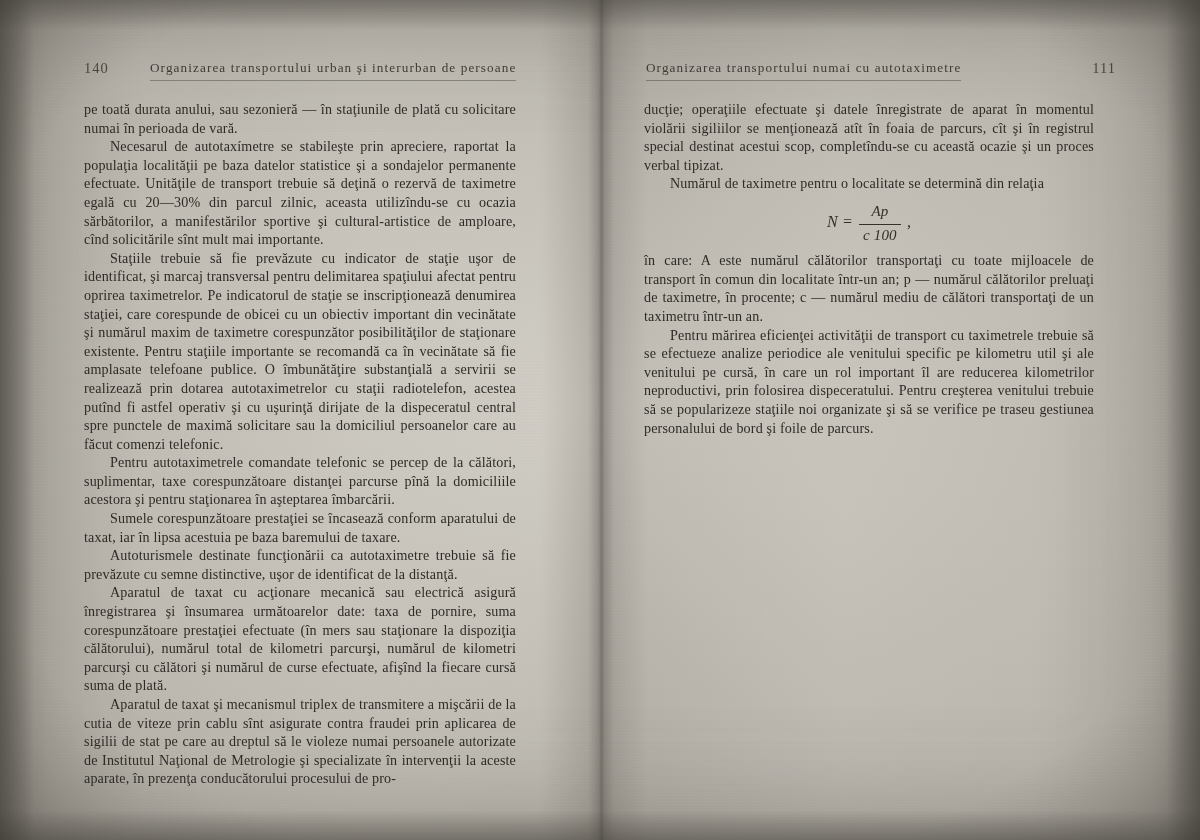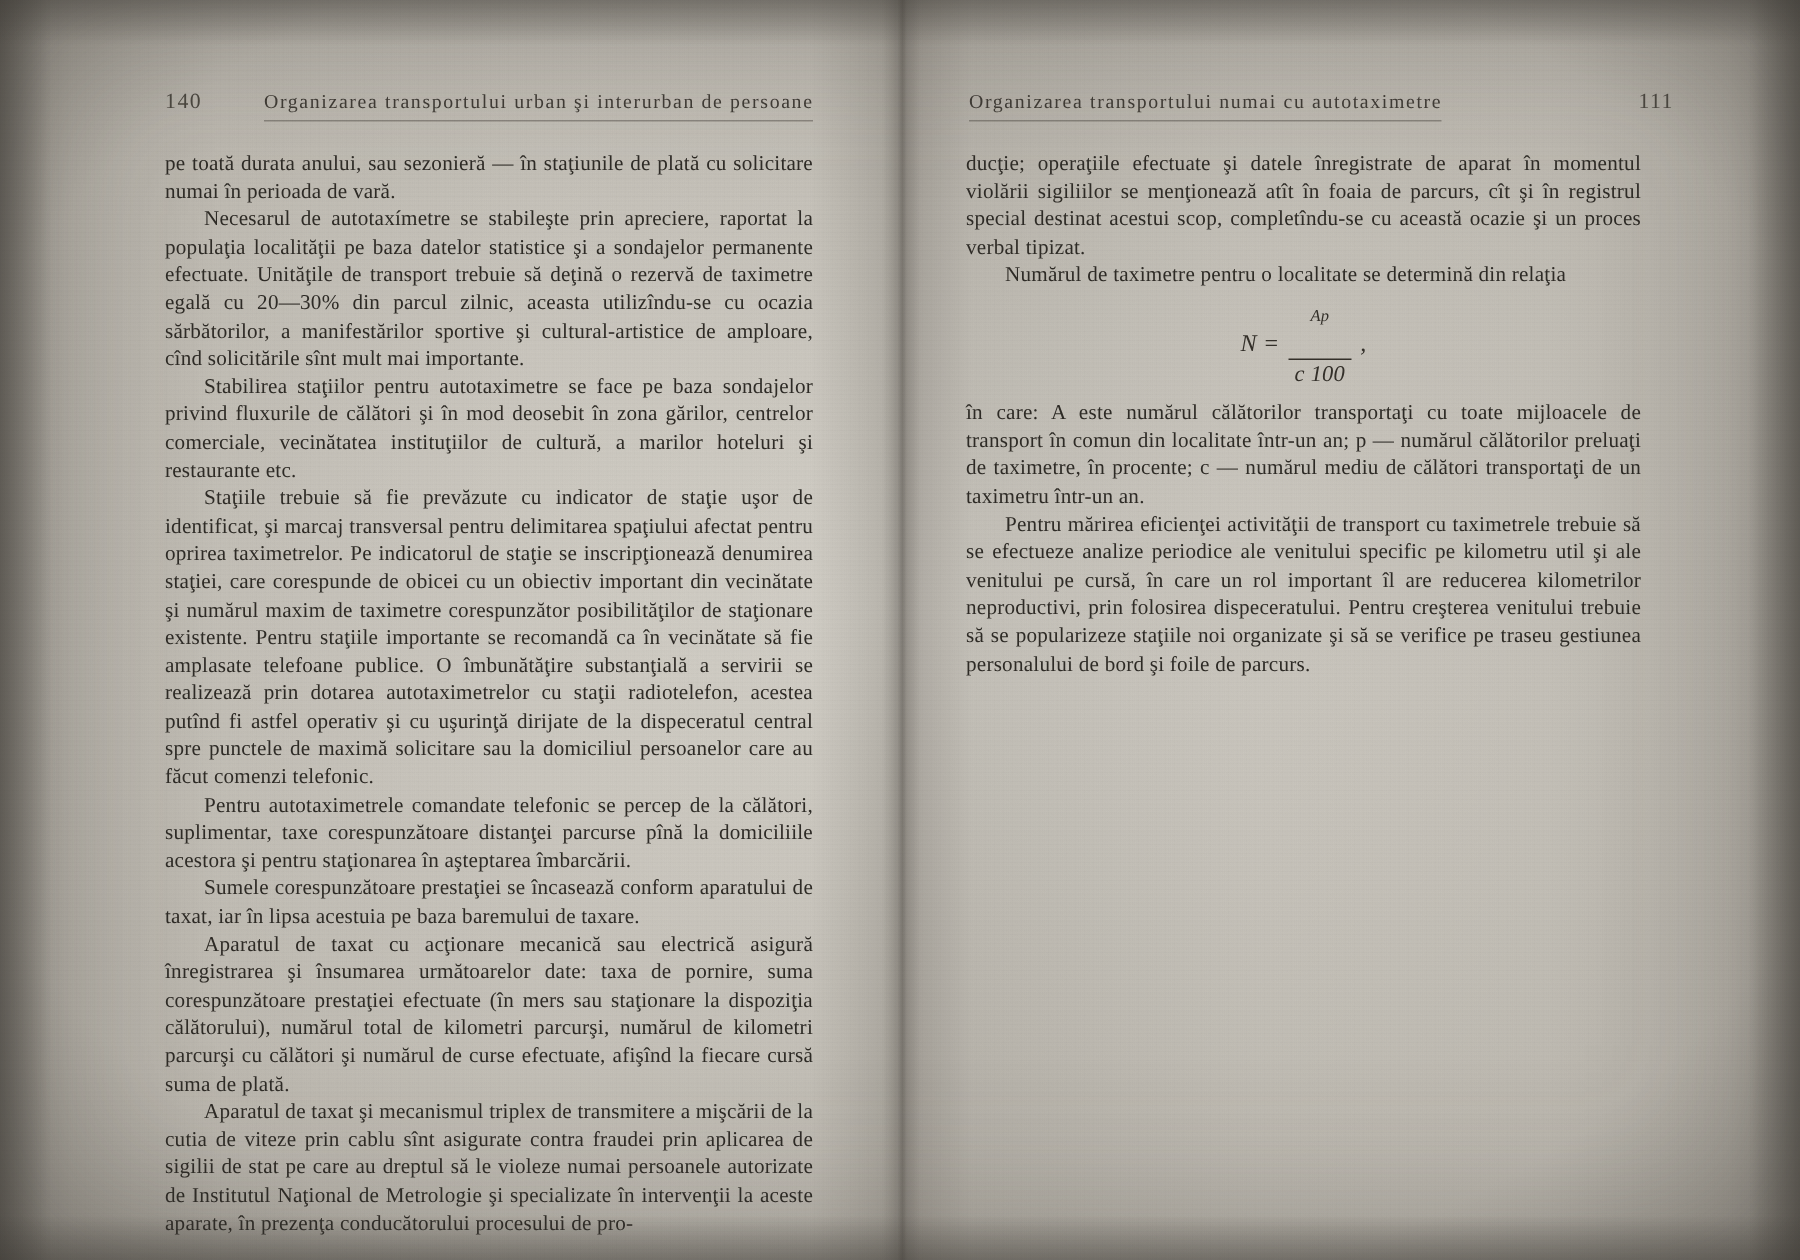--- a/index.html
+++ b/index.html
@@ -39,21 +39,21 @@
     width: 26px;
     height: 840px;
     background: linear-gradient(90deg, rgba(90,86,80,0.00) 0%, rgba(88,84,78,0.28) 40%, rgba(70,66,60,0.45) 52%, rgba(88,84,78,0.25) 64%, rgba(90,86,80,0.00) 100%);
     pointer-events: none;
   }
   .page {
     position: absolute;
     top: 0;
     height: 840px;
   }
-  .page.left { left: 0; width: 600px; margin-left: 26px; }
+  .page.left { left: 0; width: 600px; }
   .page.right { left: 600px; width: 600px; }
 
   .folio {
     position: absolute;
     top: 60px;
     font-size: 14.5px;
     color: #4a463f;
     letter-spacing: 1px;
   }
   .left .folio { left: 84px; }
@@ -109,22 +109,22 @@
   }
   .frac {
     display: inline-block;
     vertical-align: middle;
     text-align: center;
     margin: 0 2px;
   }
   .frac .num {
     display: block;
     border-bottom: 1px solid #34302a;
-    padding: 0 4px 18px 4px;
-    font-size: 11px;
+    padding: 0 4px 3px 4px;
+    font-size: 15px;
   }
   .frac .den {
     display: block;
     padding: 1px 4px 0 4px;
     font-size: 15px;
   }
   .edge-shadow-l, .edge-shadow-r {
     position: absolute;
     top: 0;
     width: 34px;
@@ -147,24 +147,24 @@
 <body>
 
 <div class="scan">
 
   <div class="page left">
     <div class="folio">140</div>
     <div class="runhead">Organizarea transportului urban şi interurban de persoane</div>
     <div class="col">
       <p class="noindent">pe toată durata anului, sau sezonieră — în staţiunile de plată cu solicitare numai în perioada de vară.</p>
       <p>Necesarul de autotaxímetre se stabileşte prin apreciere, raportat la populaţia localităţii pe baza datelor statistice şi a sondajelor permanente efectuate. Unităţile de transport trebuie să deţină o rezervă de taximetre egală cu 20—30% din parcul zilnic, aceasta utilizîndu-se cu ocazia sărbătorilor, a manifestărilor sportive şi cultural-artistice de amploare, cînd solicitările sînt mult mai importante.</p>
-      <p>Stabilirea staţiilor pentru autotaximetre se face pe baza sondajelor privind fluxurile de călători şi în mod deosebit în zona gărilor, centrelor comerciale, vecinătatea instituţiilor de cultură, a marilor hoteluri şi restaurante etc.</p>
       <p>Staţiile trebuie să fie prevăzute cu indicator de staţie uşor de identificat, şi marcaj transversal pentru delimitarea spaţiului afectat pentru oprirea taximetrelor. Pe indicatorul de staţie se inscripţionează denumirea staţiei, care corespunde de obicei cu un obiectiv important din vecinătate şi numărul maxim de taximetre corespunzător posibilităţilor de staţionare existente. Pentru staţiile importante se recomandă ca în vecinătate să fie amplasate telefoane publice. O îmbunătăţire substanţială a servirii se realizează prin dotarea autotaximetrelor cu staţii radiotelefon, acestea putînd fi astfel operativ şi cu uşurinţă dirijate de la dispeceratul central spre punctele de maximă solicitare sau la domiciliul persoanelor care au făcut comenzi telefonic.</p>
       <p>Pentru autotaximetrele comandate telefonic se percep de la călători, suplimentar, taxe corespunzătoare distanţei parcurse pînă la domiciliile acestora şi pentru staţionarea în aşteptarea îmbarcării.</p>
       <p>Sumele corespunzătoare prestaţiei se încasează conform aparatului de taxat, iar în lipsa acestuia pe baza baremului de taxare.</p>
+      <p>Autoturismele destinate funcţionării ca autotaximetre trebuie să fie prevăzute cu semne distinctive, uşor de identificat de la distanţă.</p>
       <p>Aparatul de taxat cu acţionare mecanică sau electrică asigură înregistrarea şi însumarea următoarelor date: taxa de pornire, suma corespunzătoare prestaţiei efectuate (în mers sau staţionare la dispoziţia călătorului), numărul total de kilometri parcurşi, numărul de kilometri parcurşi cu călători şi numărul de curse efectuate, afişînd la fiecare cursă suma de plată.</p>
       <p>Aparatul de taxat şi mecanismul triplex de transmitere a mişcării de la cutia de viteze prin cablu sînt asigurate contra fraudei prin aplicarea de sigilii de stat pe care au dreptul să le violeze numai persoanele autorizate de Institutul Naţional de Metrologie şi specializate în intervenţii la aceste aparate, în prezenţa conducătorului procesului de pro-</p>
     </div>
   </div>
 
   <div class="page right">
     <div class="folio">111</div>
     <div class="runhead">Organizarea transportului numai cu autotaximetre</div>
     <div class="col">
       <p class="noindent">ducţie; operaţiile efectuate şi datele înregistrate de aparat în momentul violării sigiliilor se menţionează atît în foaia de parcurs, cît şi în registrul special destinat acestui scop, completîndu-se cu această ocazie şi un proces verbal tipizat.</p>

